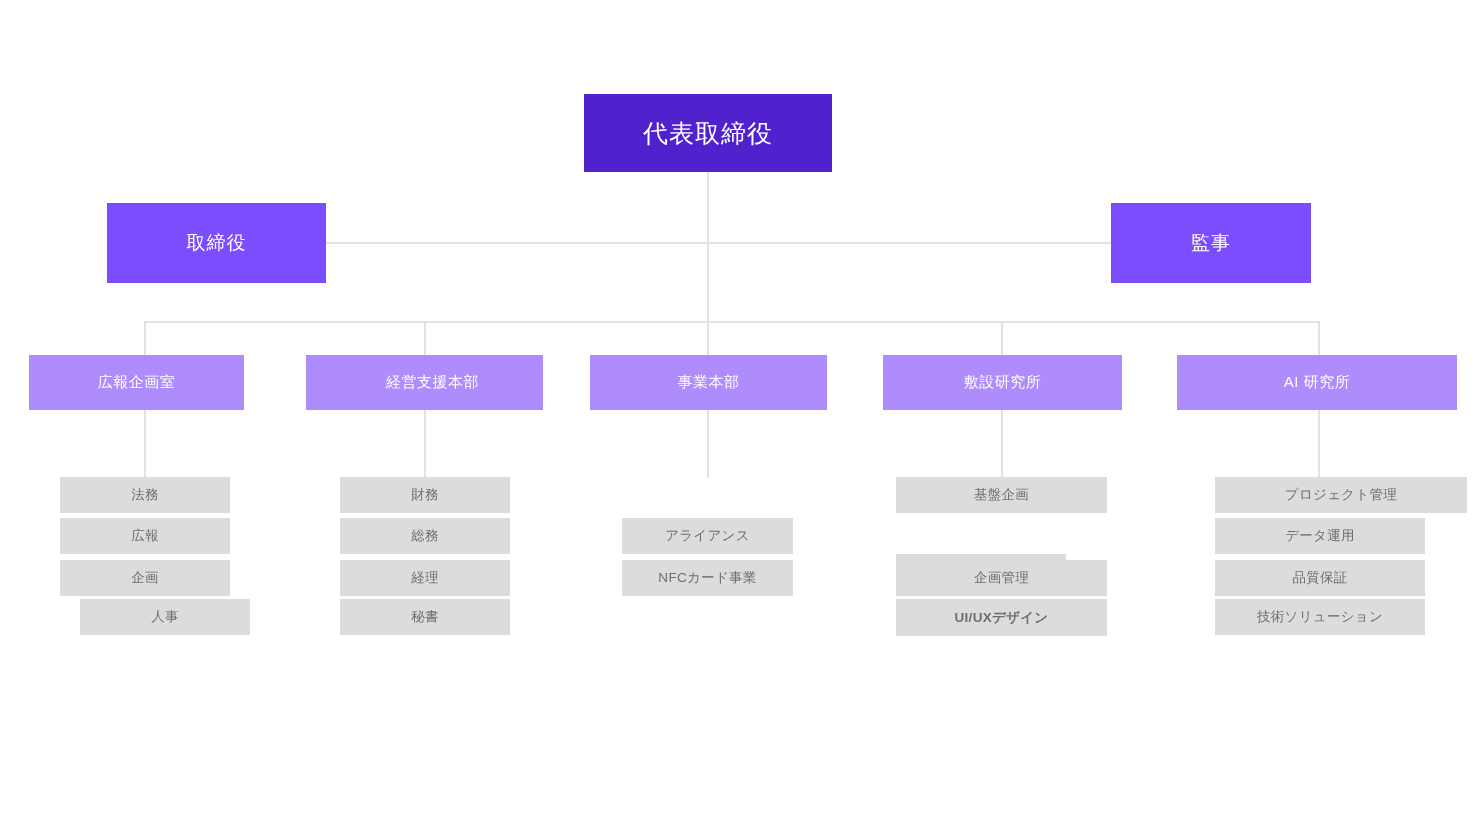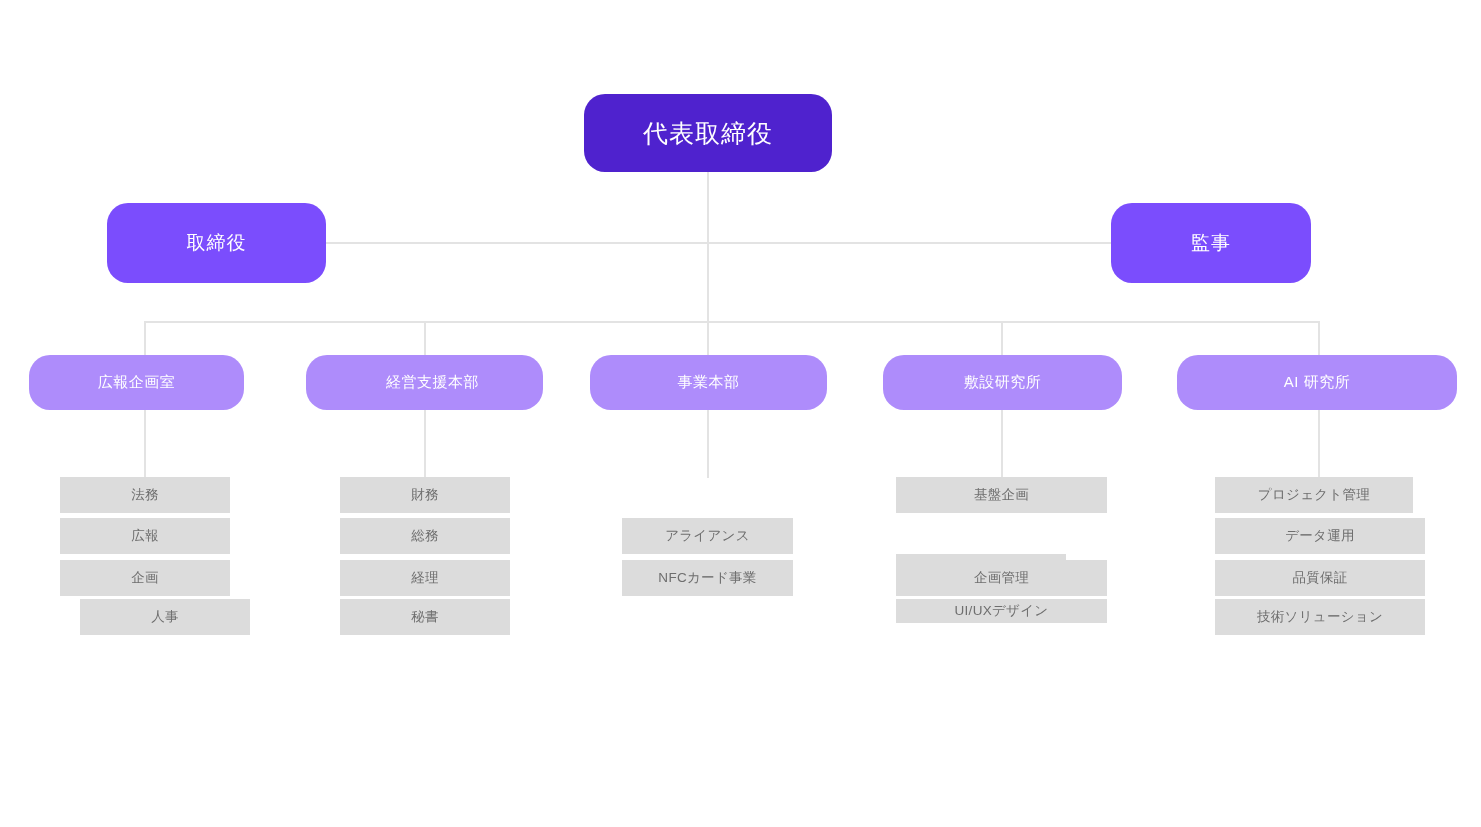--- a/index.html
+++ b/index.html
@@ -32,21 +32,20 @@
 
   
   .node {
     position: absolute;
     display: flex;
     align-items: center;
     justify-content: center;
     text-align: center;
     color: #ffffff;
     white-space: nowrap;
-    border-radius: 21px;
   }
 
   .node-ceo {
     background: #4f22ce;
     font-size: 25px;
     letter-spacing: 1px;
   }
 
   .node-exec {
     background: #7b4dfd;
@@ -120,20 +119,20 @@
   <div class="node-sub" style="left:340px; top:518px; width:170px; height:36px;">総務</div>
   <div class="node-sub" style="left:340px; top:560px; width:170px; height:36px;">経理</div>
   <div class="node-sub" style="left:340px; top:599px; width:170px; height:36px;">秘書</div>
 
   <div class="node-sub" style="left:622px; top:518px; width:171px; height:36px;">アライアンス</div>
   <div class="node-sub" style="left:622px; top:560px; width:171px; height:36px;">NFCカード事業</div>
 
   <div class="node-sub" style="left:896px; top:477px; width:211px; height:36px;">基盤企画</div>
   <div class="node-sub" style="left:896px; top:518px; width:170px; height:36px;margin-top:36px;">基盤開発</div>
   <div class="node-sub" style="left:896px; top:560px; width:211px; height:36px;">企画管理</div>
-  <div class="node-sub" style="left:896px; top:599px; width:211px; height:24px;">UI/UXデザイン</div>
+  <div class="node-sub" style="left:896px; top:599px; width:211px; height:37px;font-weight:bold;">UI/UXデザイン</div>
 
-  <div class="node-sub" style="left:1215px; top:477px; width:198px; height:36px;">プロジェクト管理</div>
+  <div class="node-sub" style="left:1215px; top:477px; width:252px; height:36px;">プロジェクト管理</div>
   <div class="node-sub" style="left:1215px; top:518px; width:210px; height:36px;">データ運用</div>
   <div class="node-sub" style="left:1215px; top:560px; width:210px; height:36px;">品質保証</div>
   <div class="node-sub" style="left:1215px; top:599px; width:210px; height:36px;">技術ソリューション</div>
 
 </div>
 
 </body></html>

